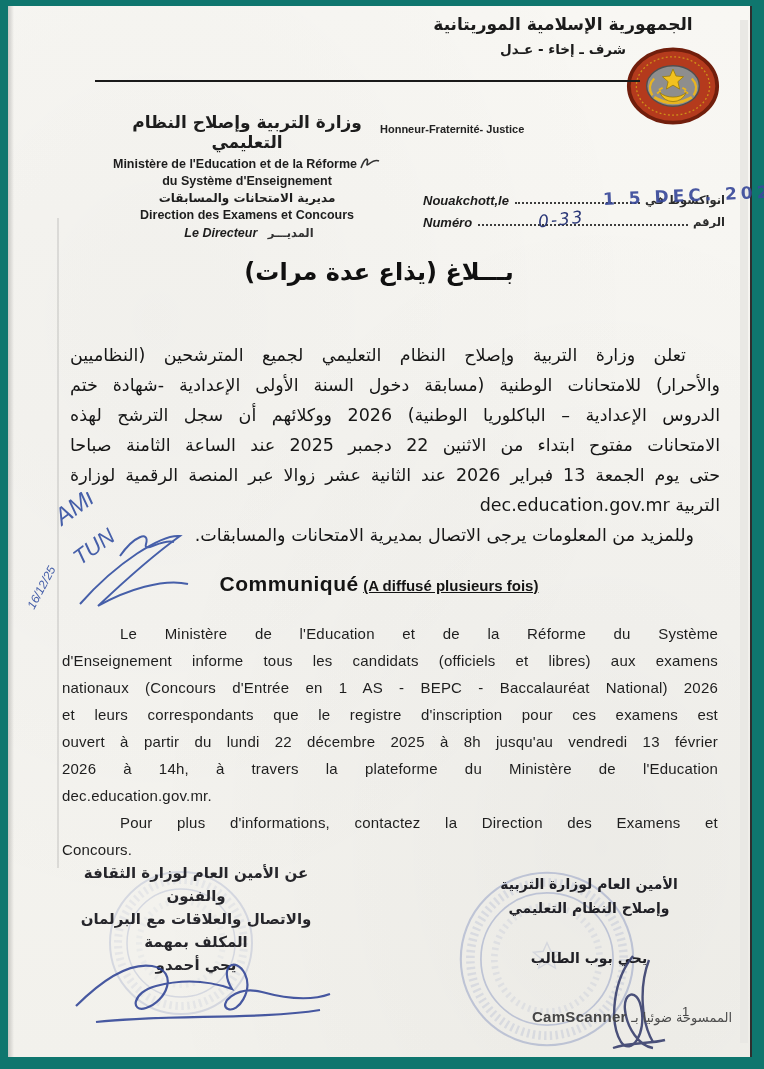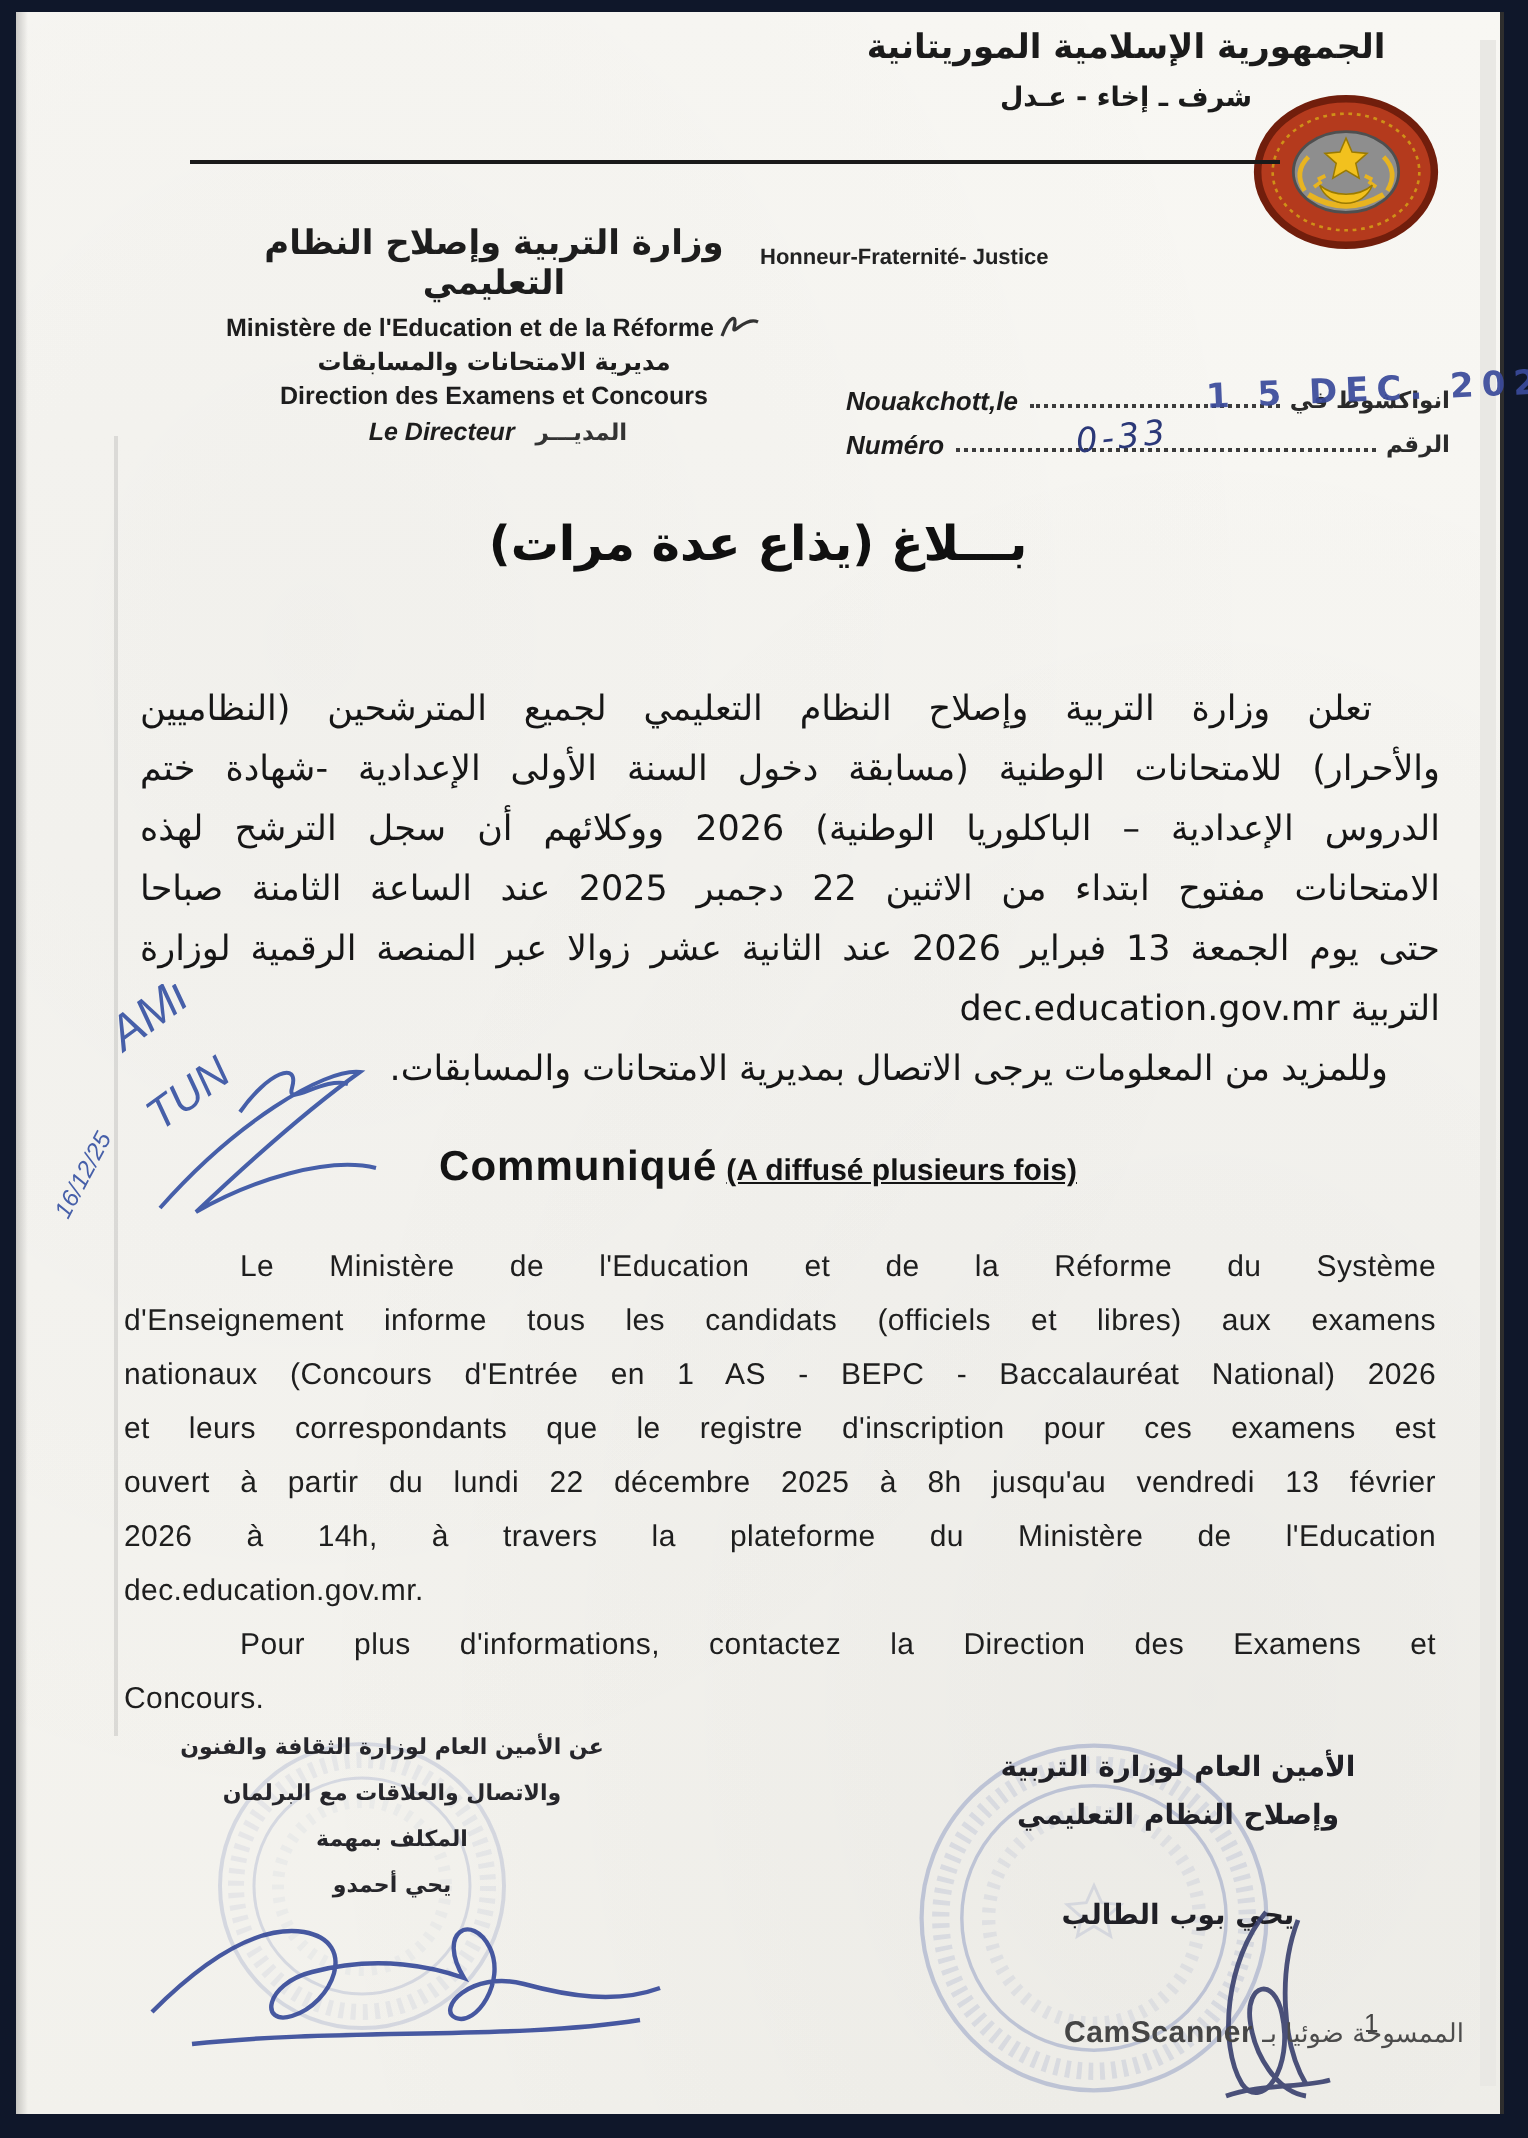--- a/index.html
+++ b/index.html
@@ -1,18 +1,18 @@
 <!DOCTYPE html>
 <html><head>
 <meta charset="utf-8">
 <style>
   html,body { margin:0; padding:0; }
   #screen {
     position:relative; width:764px; height:1069px;
-    background:#0f172a; overflow:hidden;
+    background:#0f766e; overflow:hidden;
     font-family:"Liberation Sans", sans-serif;
   }
   #paper {
     position:absolute; left:8px; top:6px; right:12px; bottom:12px;
     background:
       radial-gradient(ellipse at 20% 30%, rgba(0,0,0,0.025), transparent 60%),
       radial-gradient(ellipse at 80% 80%, rgba(0,0,0,0.03), transparent 55%),
       linear-gradient(180deg,#f8f7f3 0%, #f5f4f0 60%, #f2f1ec 100%);
     border-right:2px solid #2e2e2e;
   }
@@ -69,21 +69,21 @@
   .comm-title { position:absolute; left:0; top:566px; width:100%; text-align:center; color:#141414; }
   .comm-title .big { font-size:21px; font-weight:bold; letter-spacing:0.5px; }
   .comm-title .small { font-size:15px; font-weight:bold;text-decoration:underline; }
   .fr-par { position:absolute; left:54px; top:614px; width:656px; font-size:15px; color:#1e1e1e; letter-spacing:0.2px; }
   .fr-par .ln { line-height:27px; text-align:justify; text-align-last:justify; word-spacing:1px; }
   .fr-par .ln.ind { padding-left:58px; }
   .fr-par .ln.end { text-align:left; text-align-last:left; }
 
   
   .sig-left { position:absolute; left:52px; top:856px; width:272px; text-align:center; direction:rtl;
-    font-family:"DejaVu Sans", sans-serif; font-size:11px; font-weight:bold; color:#26262b; line-height:23px; }
+    font-family:"DejaVu Sans", sans-serif; font-size:15px; font-weight:bold; color:#26262b; line-height:23px; }
   .sig-right { position:absolute; left:462px; top:866px; width:238px; text-align:center; direction:rtl;
     font-family:"DejaVu Sans", sans-serif; font-size:14px; font-weight:bold; color:#202026; line-height:24px; }
   .sig-right .name { margin-top:26px; }
   .stamp-left { position:absolute; left:98px; top:862px; width:150px; height:150px; opacity:0.28; }
   .stamp-right { position:absolute; left:448px; top:862px; width:182px; height:182px; opacity:0.42; }
   .signleft-svg { position:absolute; left:60px; top:938px; width:272px; height:96px; }
   .signright-svg { position:absolute; left:585px; top:946px; width:82px; height:102px; }
   .page-mark { position:absolute; left:674px; top:998px; font-size:13px; color:#444; }
 
   
@@ -122,20 +122,21 @@
     </svg>
 
     <div class="hdr-rule"></div>
     <div class="hdr-dev">Honneur-Fraternité- Justice</div>
 
     <div class="ministry">
       <div class="ar1">وزارة التربية وإصلاح النظام التعليمي</div>
       <div class="fr"><span>Ministère de l'Education et de la Réforme</span><svg class="paraph-svg" width="22" height="16">
             <path d="M2,13 C6,2 10,2 8,9 C7,13 14,3 20,6" stroke="#333" fill="none" stroke-width="1.6"></path>
           </svg></div>
+      <div class="fr">du Système d'Enseignement</div>
       <div class="ar2">مديرية الامتحانات والمسابقات</div>
       <div class="fr">Direction des Examens et Concours</div>
       <div class="dir-row">
         <span>Le Directeur</span>
         &nbsp;&nbsp;<span class="dir-ar">المديـــر</span>
       </div>
     </div>
 
     <div class="dateblock">
       <div class="drow">

